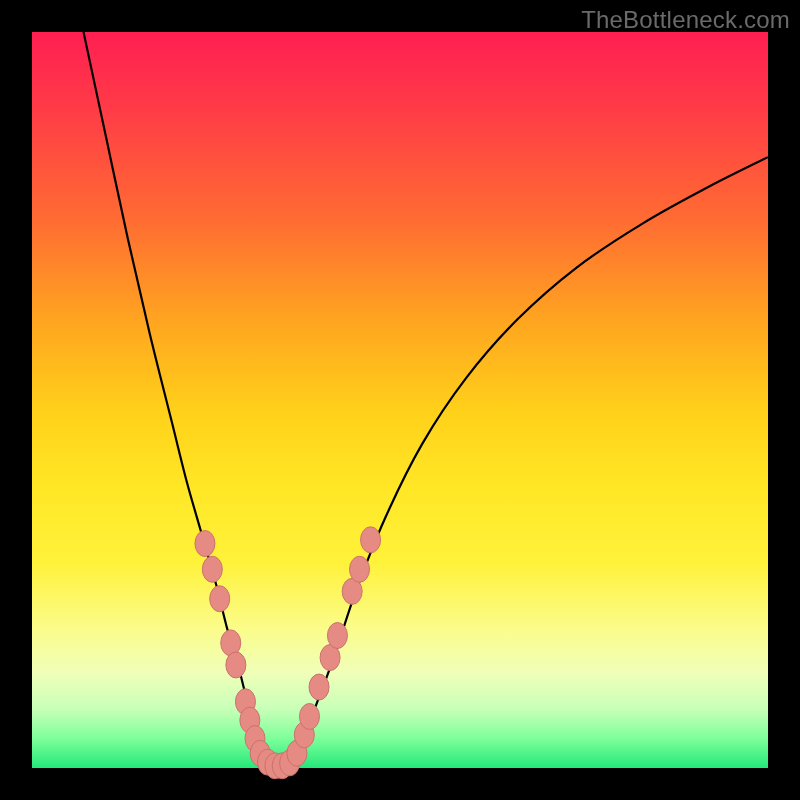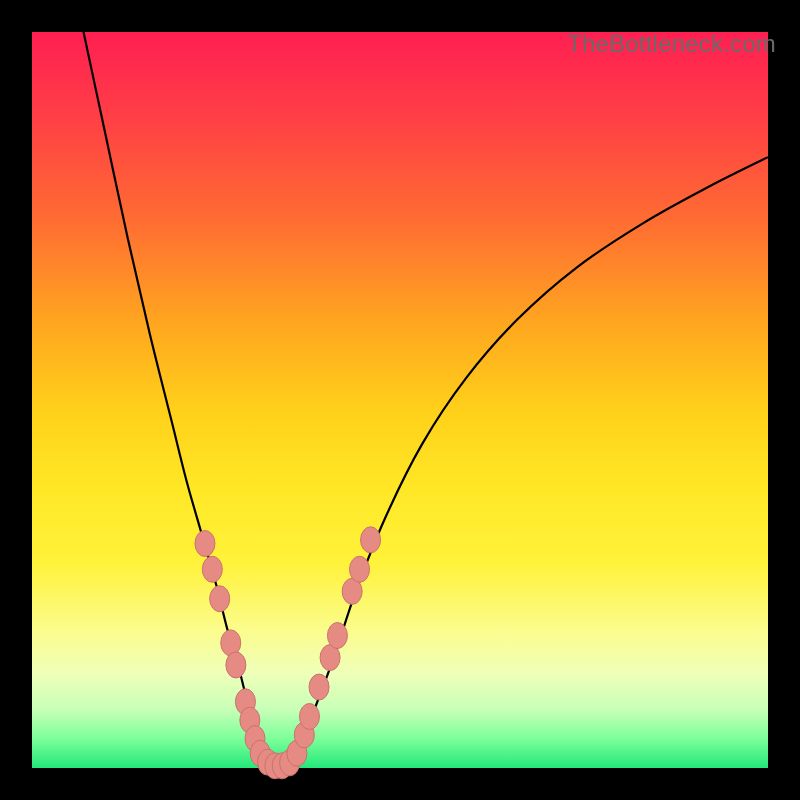--- a/index.html
+++ b/index.html
@@ -37,27 +37,26 @@
       #fbfc8a 81%,
       #f0ffb8 87%,
       #c8ffb8 92%,
       #7dff9a 96%,
       #24e87a 100%
     );
   }
   .watermark {
     position: absolute;
     top: 6px;
-    right: 24px;
+    right: 10px;
     color: #6a6a6a;
     font-size: 24px;
     font-weight: 400;
     letter-spacing: 0.2px;
     user-select: none;
-    margin-top: 24px;
   }
   svg.curve {
     position: absolute;
     left: 0;
     top: 0;
     width: 736px;
     height: 736px;
     overflow: visible;
   }
 </style>

